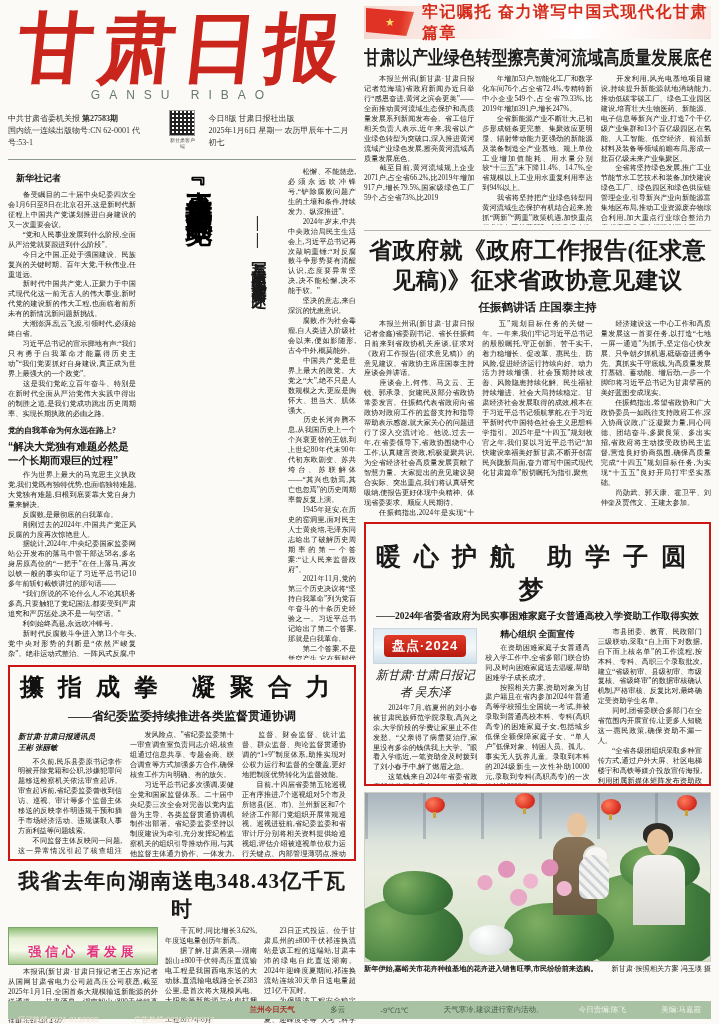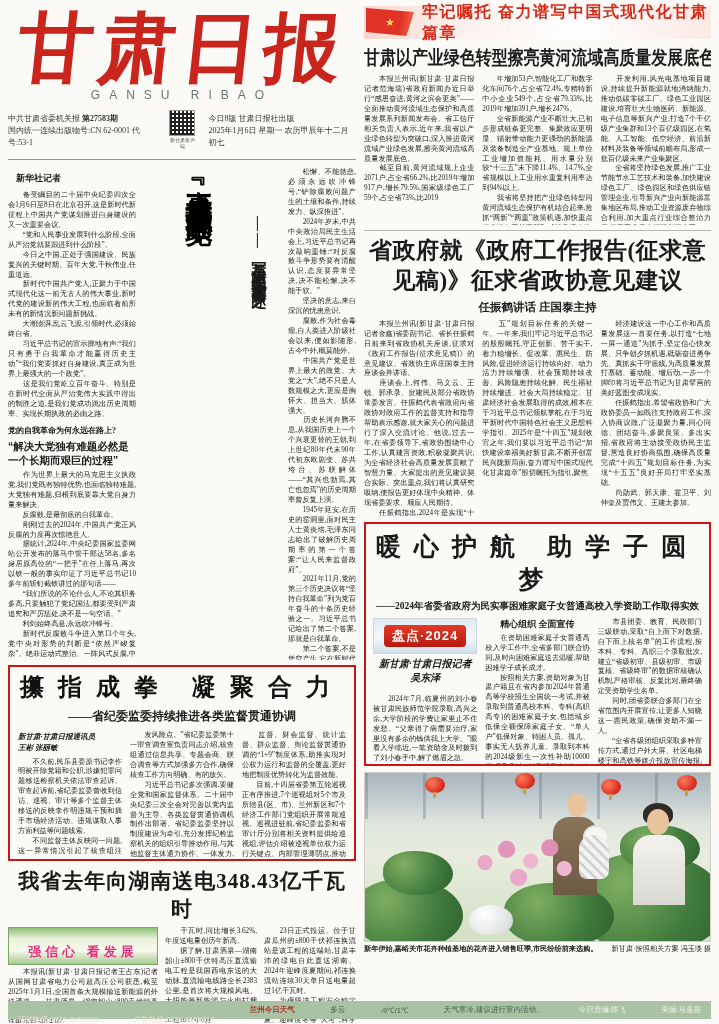--- a/index.html
+++ b/index.html
@@ -78,33 +78,33 @@
   .cols3{display:flex;gap:8px;margin-top:4px;overflow:hidden;}
   .lead-cols{height:150px;}
   .cols3 > div{flex:1;overflow:hidden;}
   .thin-rule{border-top:1px solid #b5b5b5;margin:5px 0;}
   .gov-headline{font-weight:bold;font-size:23px;text-align:center;line-height:1.3;
                 letter-spacing:0.5px;}
   .gov-presider{text-align:center;font-weight:bold;font-size:11.5px;margin:4px 0 5px 0;}
   .gov-cols{height:196px;}
 
   
-  .warm{border:2px solid #cc1613;margin-top:6px;padding:6px 7px;height:228px;overflow:hidden;}
+  .warm{border:2px solid #cc1613;margin-top:6px;padding:16px 7px;height:228px;overflow:hidden;}
   .warm-title{text-align:center;font-weight:bold;font-size:25px;letter-spacing:13px;}
   .warm-sub{text-align:center;font-weight:bold;font-size:9.5px;margin:4px 0 5px 0;}
   .warm-cols{display:flex;gap:8px;height:168px;overflow:hidden;}
   .warm-col{flex:1;overflow:hidden;}
   .warm-logo{height:34px;border:1px solid #cbd6de;margin-bottom:3px;display:flex;
              align-items:center;justify-content:center;
              background:linear-gradient(180deg,#dfeaf2 0%,#f4f8fa 55%,#cfe0ea 100%);}
   .warm-logo-badge{background:linear-gradient(180deg,#e23a28,#b81a10);color:#fff;
                    font-weight:900;font-size:13px;padding:2px 8px;border-radius:4px;
                    letter-spacing:1px;font-family:"Liberation Sans",sans-serif;}
-  .warm-byline{font-size:10px;font-style:italic;font-weight:bold;text-align:center;
-               margin-bottom:10px;}
+  .warm-byline{font-size:12px;font-style:italic;font-weight:normal;text-align:center;
+               margin-bottom:3px;}
   .warm-crosshead{font-weight:bold;font-size:9px;text-align:center;margin-bottom:3px;}
 
   
   .photo{position:relative;height:168px;margin-top:6px;overflow:hidden;border:1px solid #cfcfc6;
          background:linear-gradient(180deg,#b9c5cd 0%,#cdd7d9 16%,#e0e6dc 32%,#e9ecdf 48%,#dfe8d4 68%,#d2e0c4 100%);}
   .ph-roof{position:absolute;left:0;top:0;right:0;height:46px;
            background:repeating-linear-gradient(90deg,rgba(110,120,132,.38) 0 3px,transparent 3px 58px),
                       linear-gradient(180deg,rgba(140,150,160,.35),transparent);}
   .lantern{position:absolute;width:20px;height:16px;border-radius:50%;
            background:radial-gradient(circle at 35% 35%,#ff7a58,#d62b1f 70%);}

